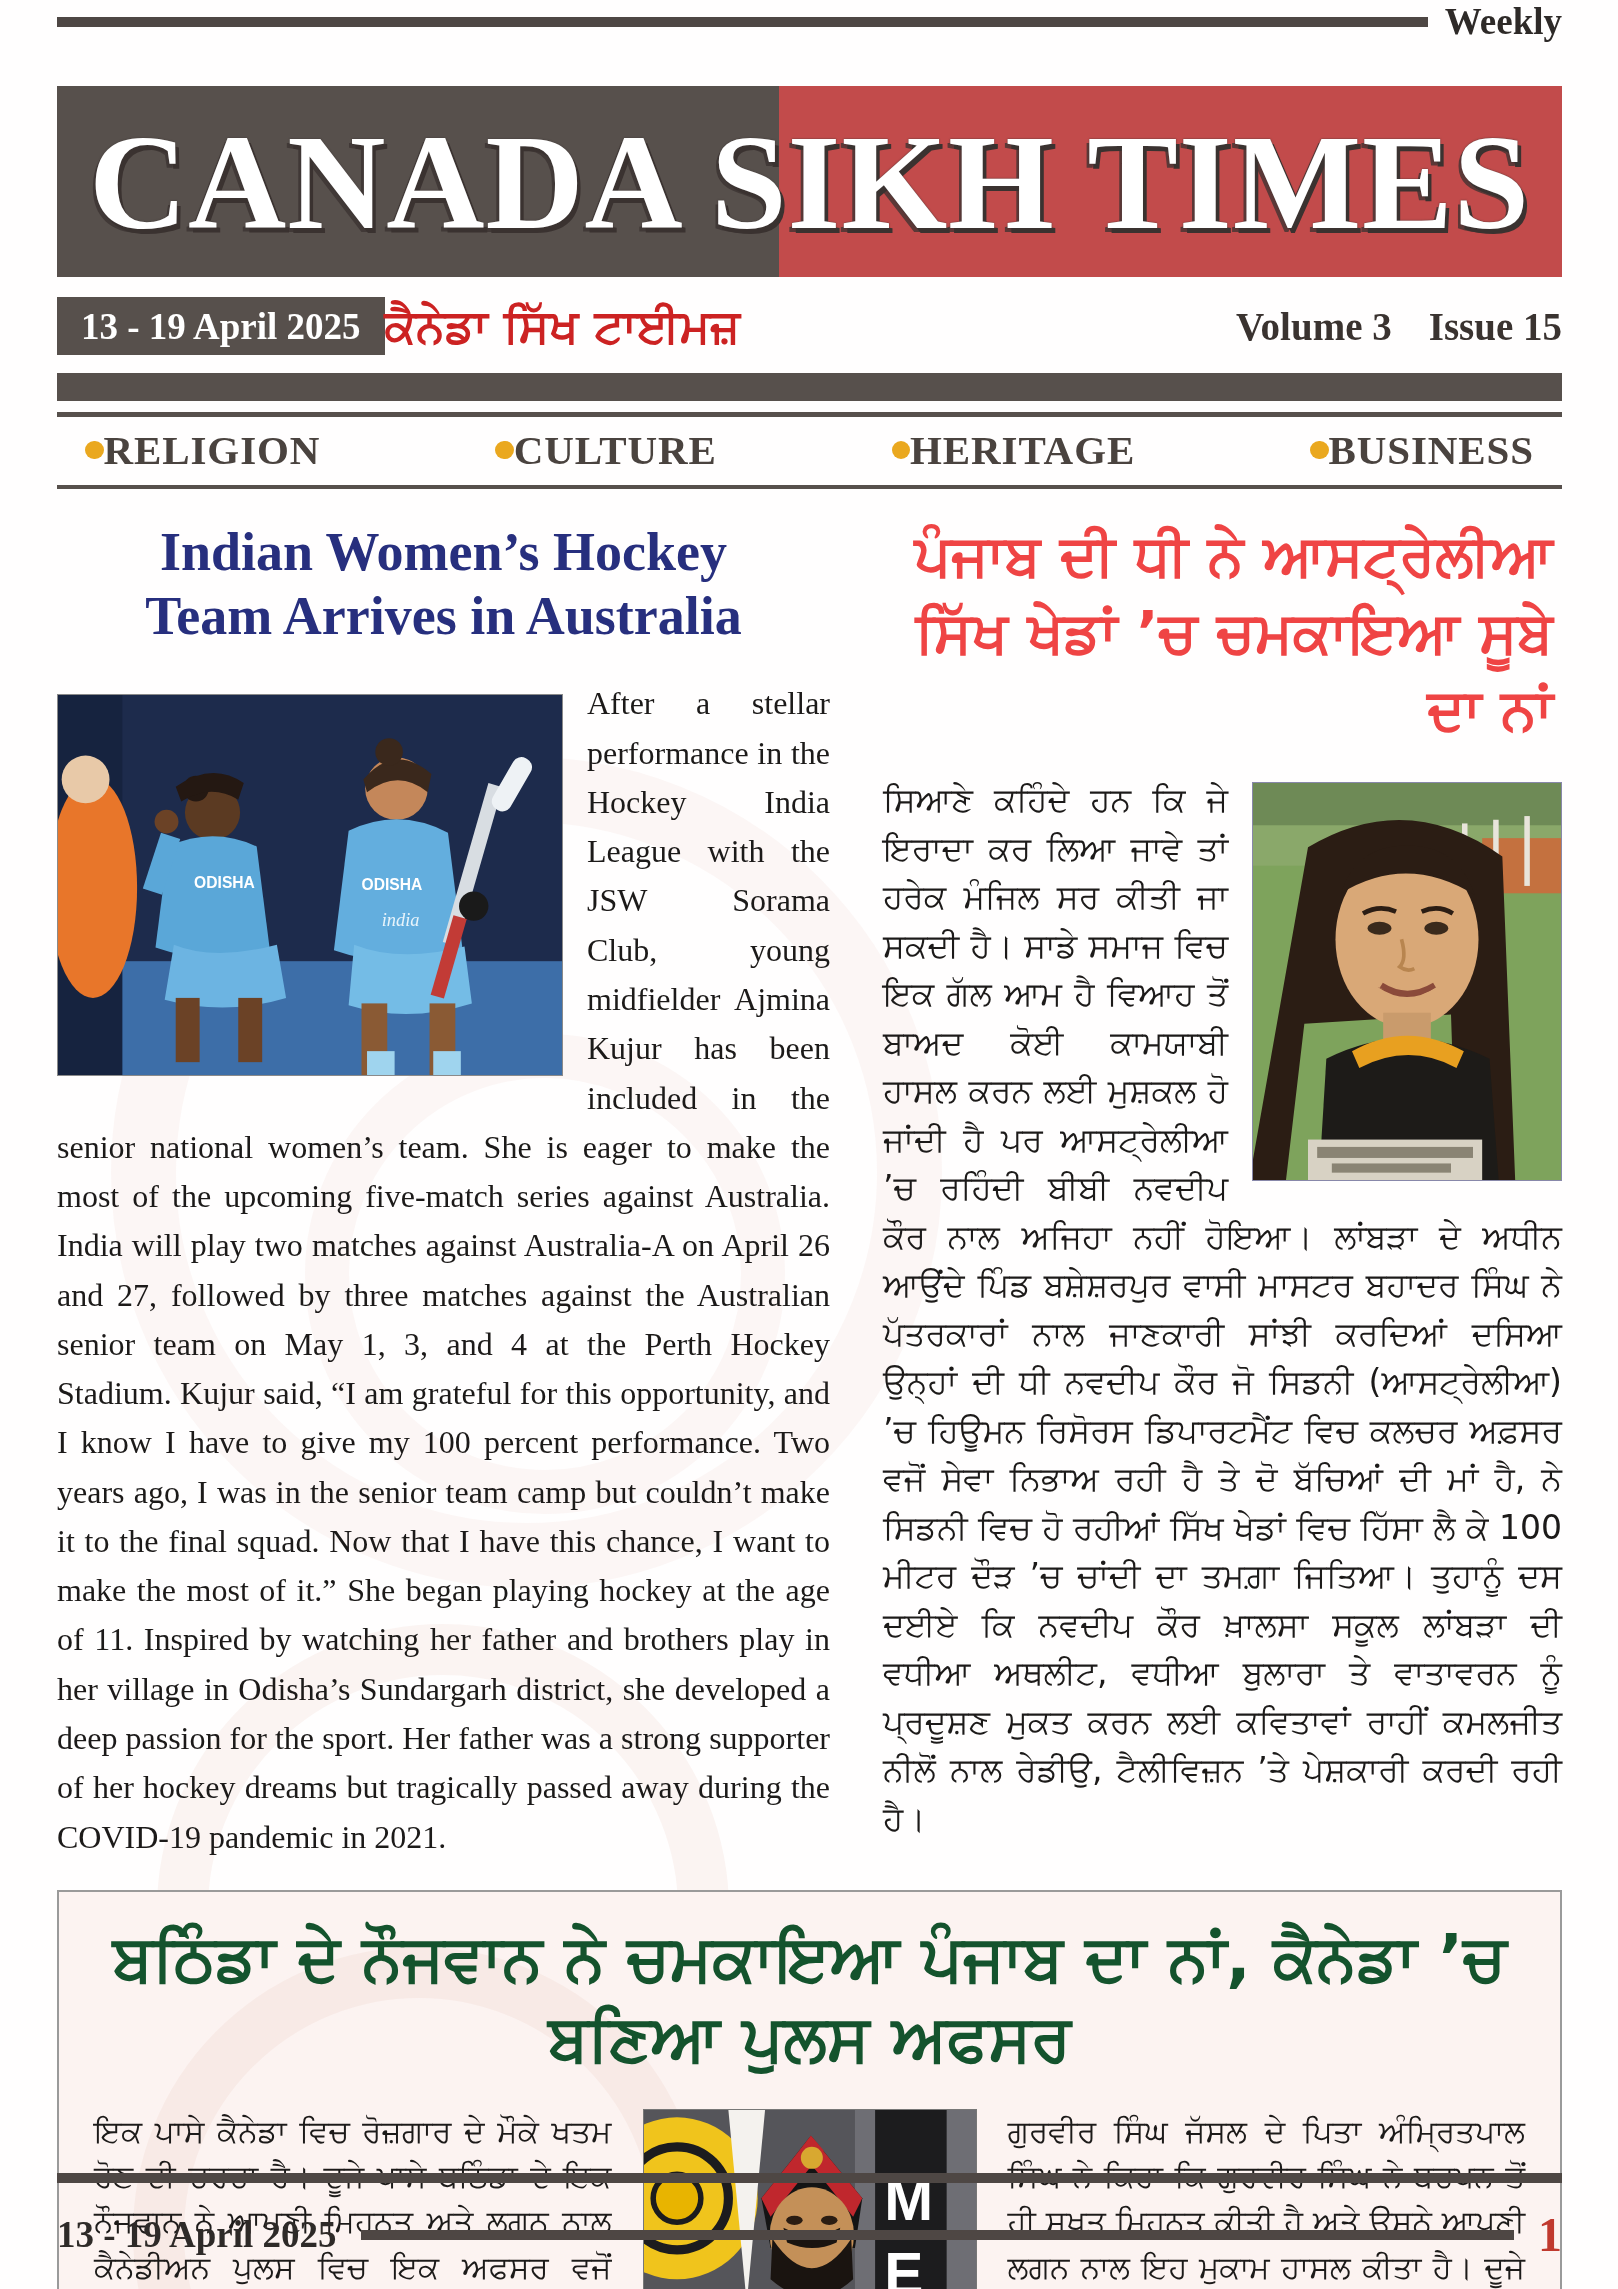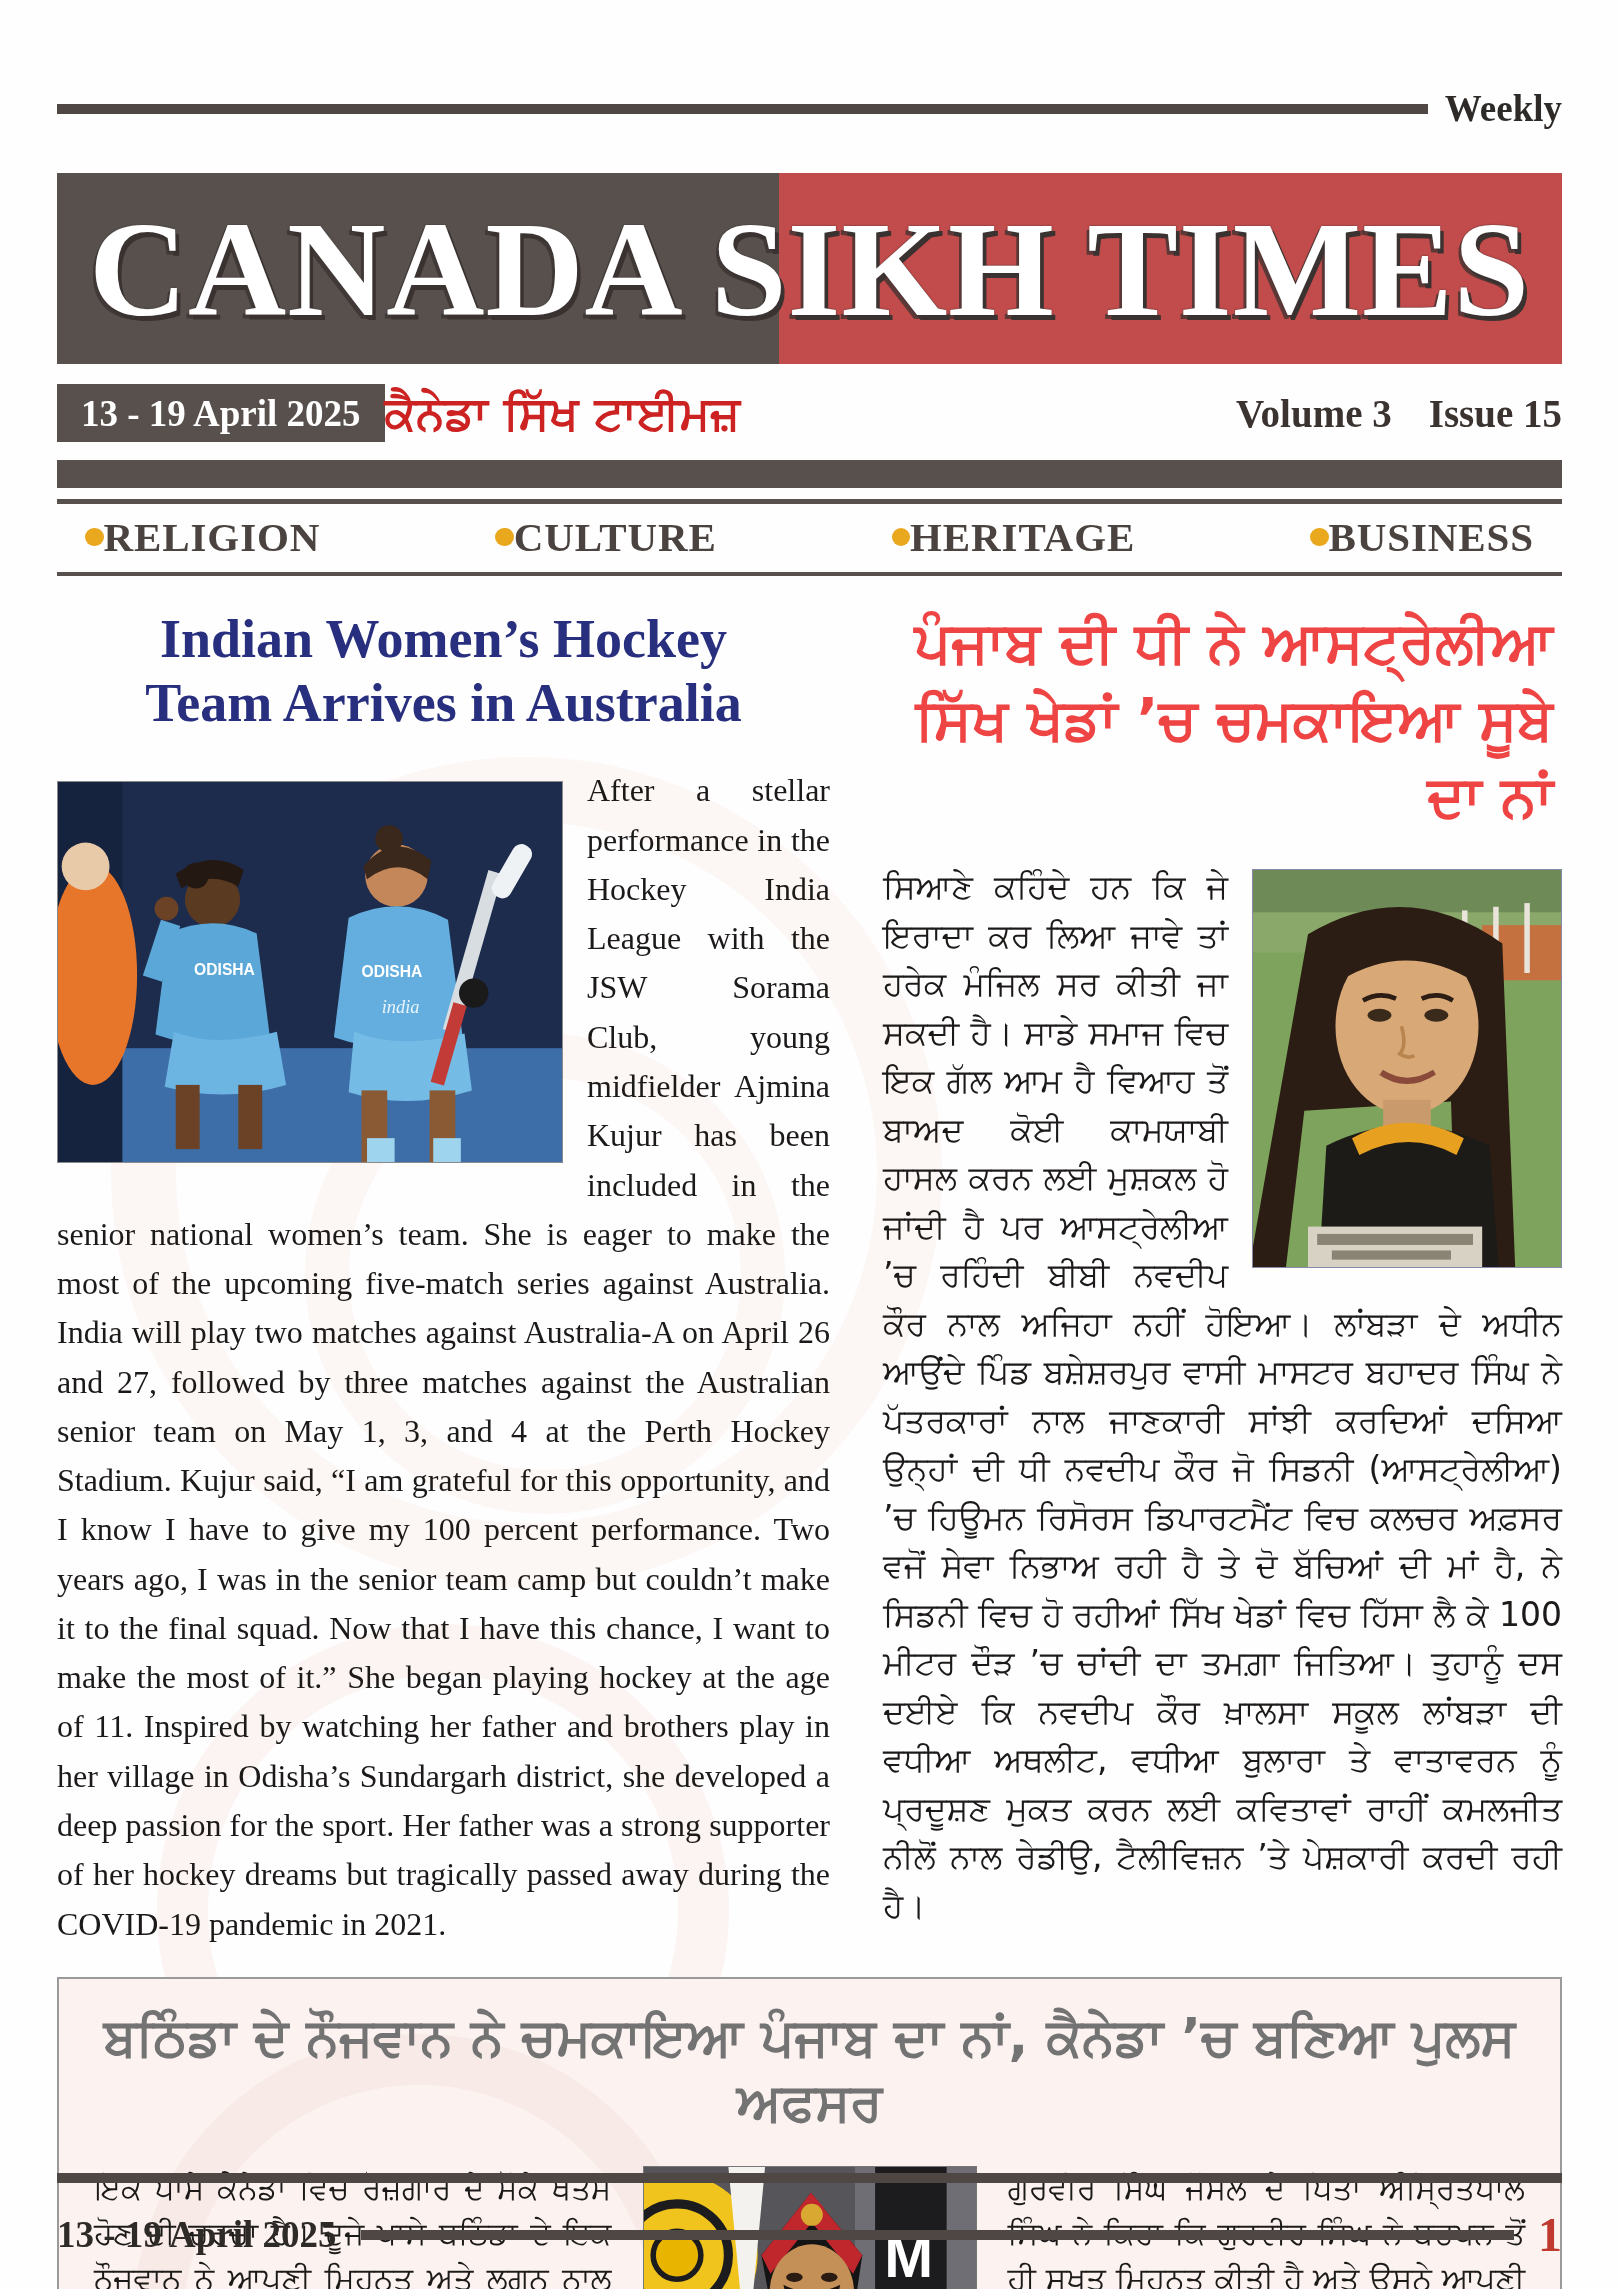--- a/index.html
+++ b/index.html
@@ -12,21 +12,21 @@
   
   .wm { position:absolute; border-radius:50%; pointer-events:none; z-index:0; }
   .wm1 { left:111px; top:757px; width:831px; height:831px; border:65px solid rgba(226,180,170,0.10); }
   .wm2 { left:305px; top:1034px; width:480px; height:480px; border:44px solid rgba(226,180,170,0.10); }
   .wm3 { left:157px; top:1624px; width:572px; height:572px; border:51px solid rgba(224,170,160,0.12); }
   .z { position:relative; z-index:1; }
 
   .mx { margin-left:57px; margin-right:57px; }
 
   
-  .top-row { display:flex; align-items:center; padding-top:87px; }
+  .top-row { display:flex; align-items:center; }
   .top-rule { flex:1; height:10px; background:#4e4744; margin-right:16.6px; }
   .weekly { font-size:37px; font-weight:bold; color:#2e2a28; }
 
   
   .masthead {
     margin-top:43px; height:191px; position:relative;
     background:linear-gradient(to right,#57504c 0 48%,#c24b4b 48% 100%);
     display:flex; align-items:center; justify-content:center;
   }
   .masthead-title {
@@ -85,21 +85,21 @@
     float:right; width:310px; height:399px; margin:5.5px 0 9.2px 24px;
     border:1.8px solid #8888aa; display:block;
   }
 
   
   .bottom-box {
     margin-top:28px; border:2.8px solid #9a9a9a; background:#fcf3f1;
     padding:26px 35px 31px 35px; position:relative; overflow:hidden;
   }
   .bottom-headline {
-    color:#737373; font-size:52px; font-weight:bold; text-align:center;
+    color:#14532d; font-size:64px; font-weight:bold; text-align:center;
     line-height:1.25; margin-bottom:31px; position:relative; z-index:1;
     font-family:"DejaVu Sans",sans-serif;
   }
   .bottom-cols { display:flex; gap:31px; position:relative; z-index:1; }
   .bottom-text {
     flex:1; font-size:31px; line-height:1.46; text-align:justify;
     font-family:"DejaVu Sans",sans-serif;
   }
   .photo-officer { width:334px; height:460px; border:1.8px solid #777; flex:0 0 auto; align-self:flex-start; }
 

